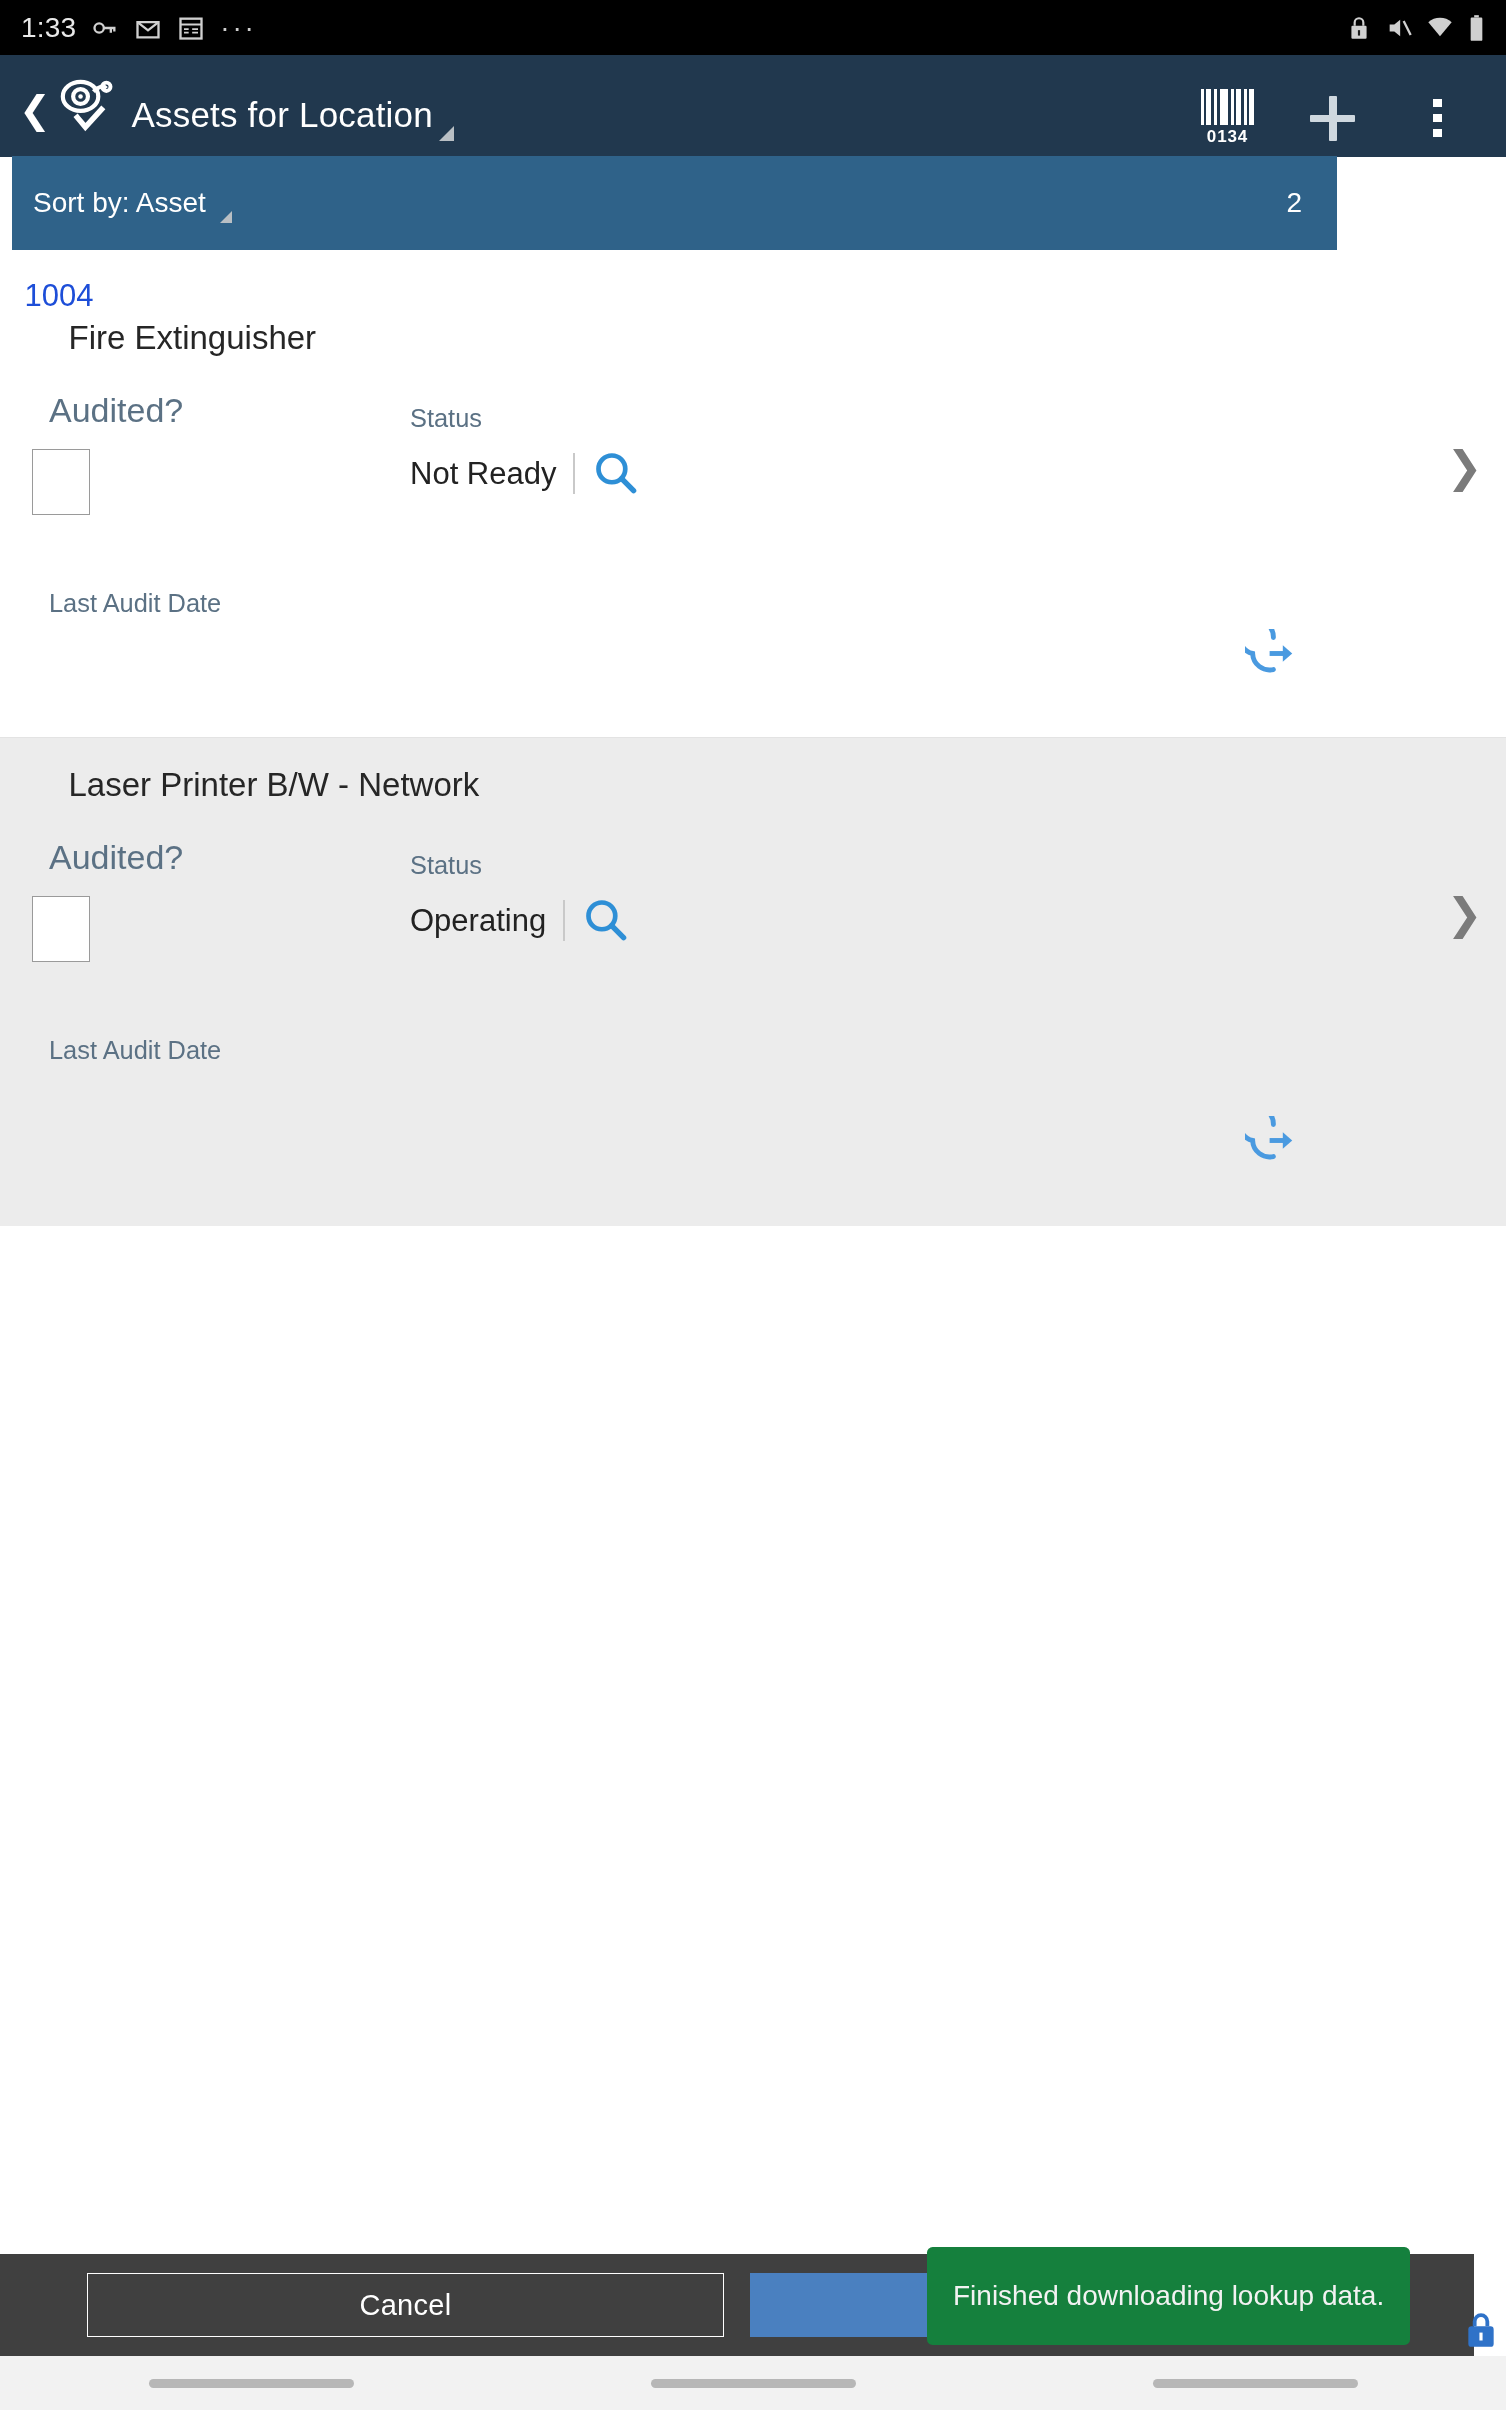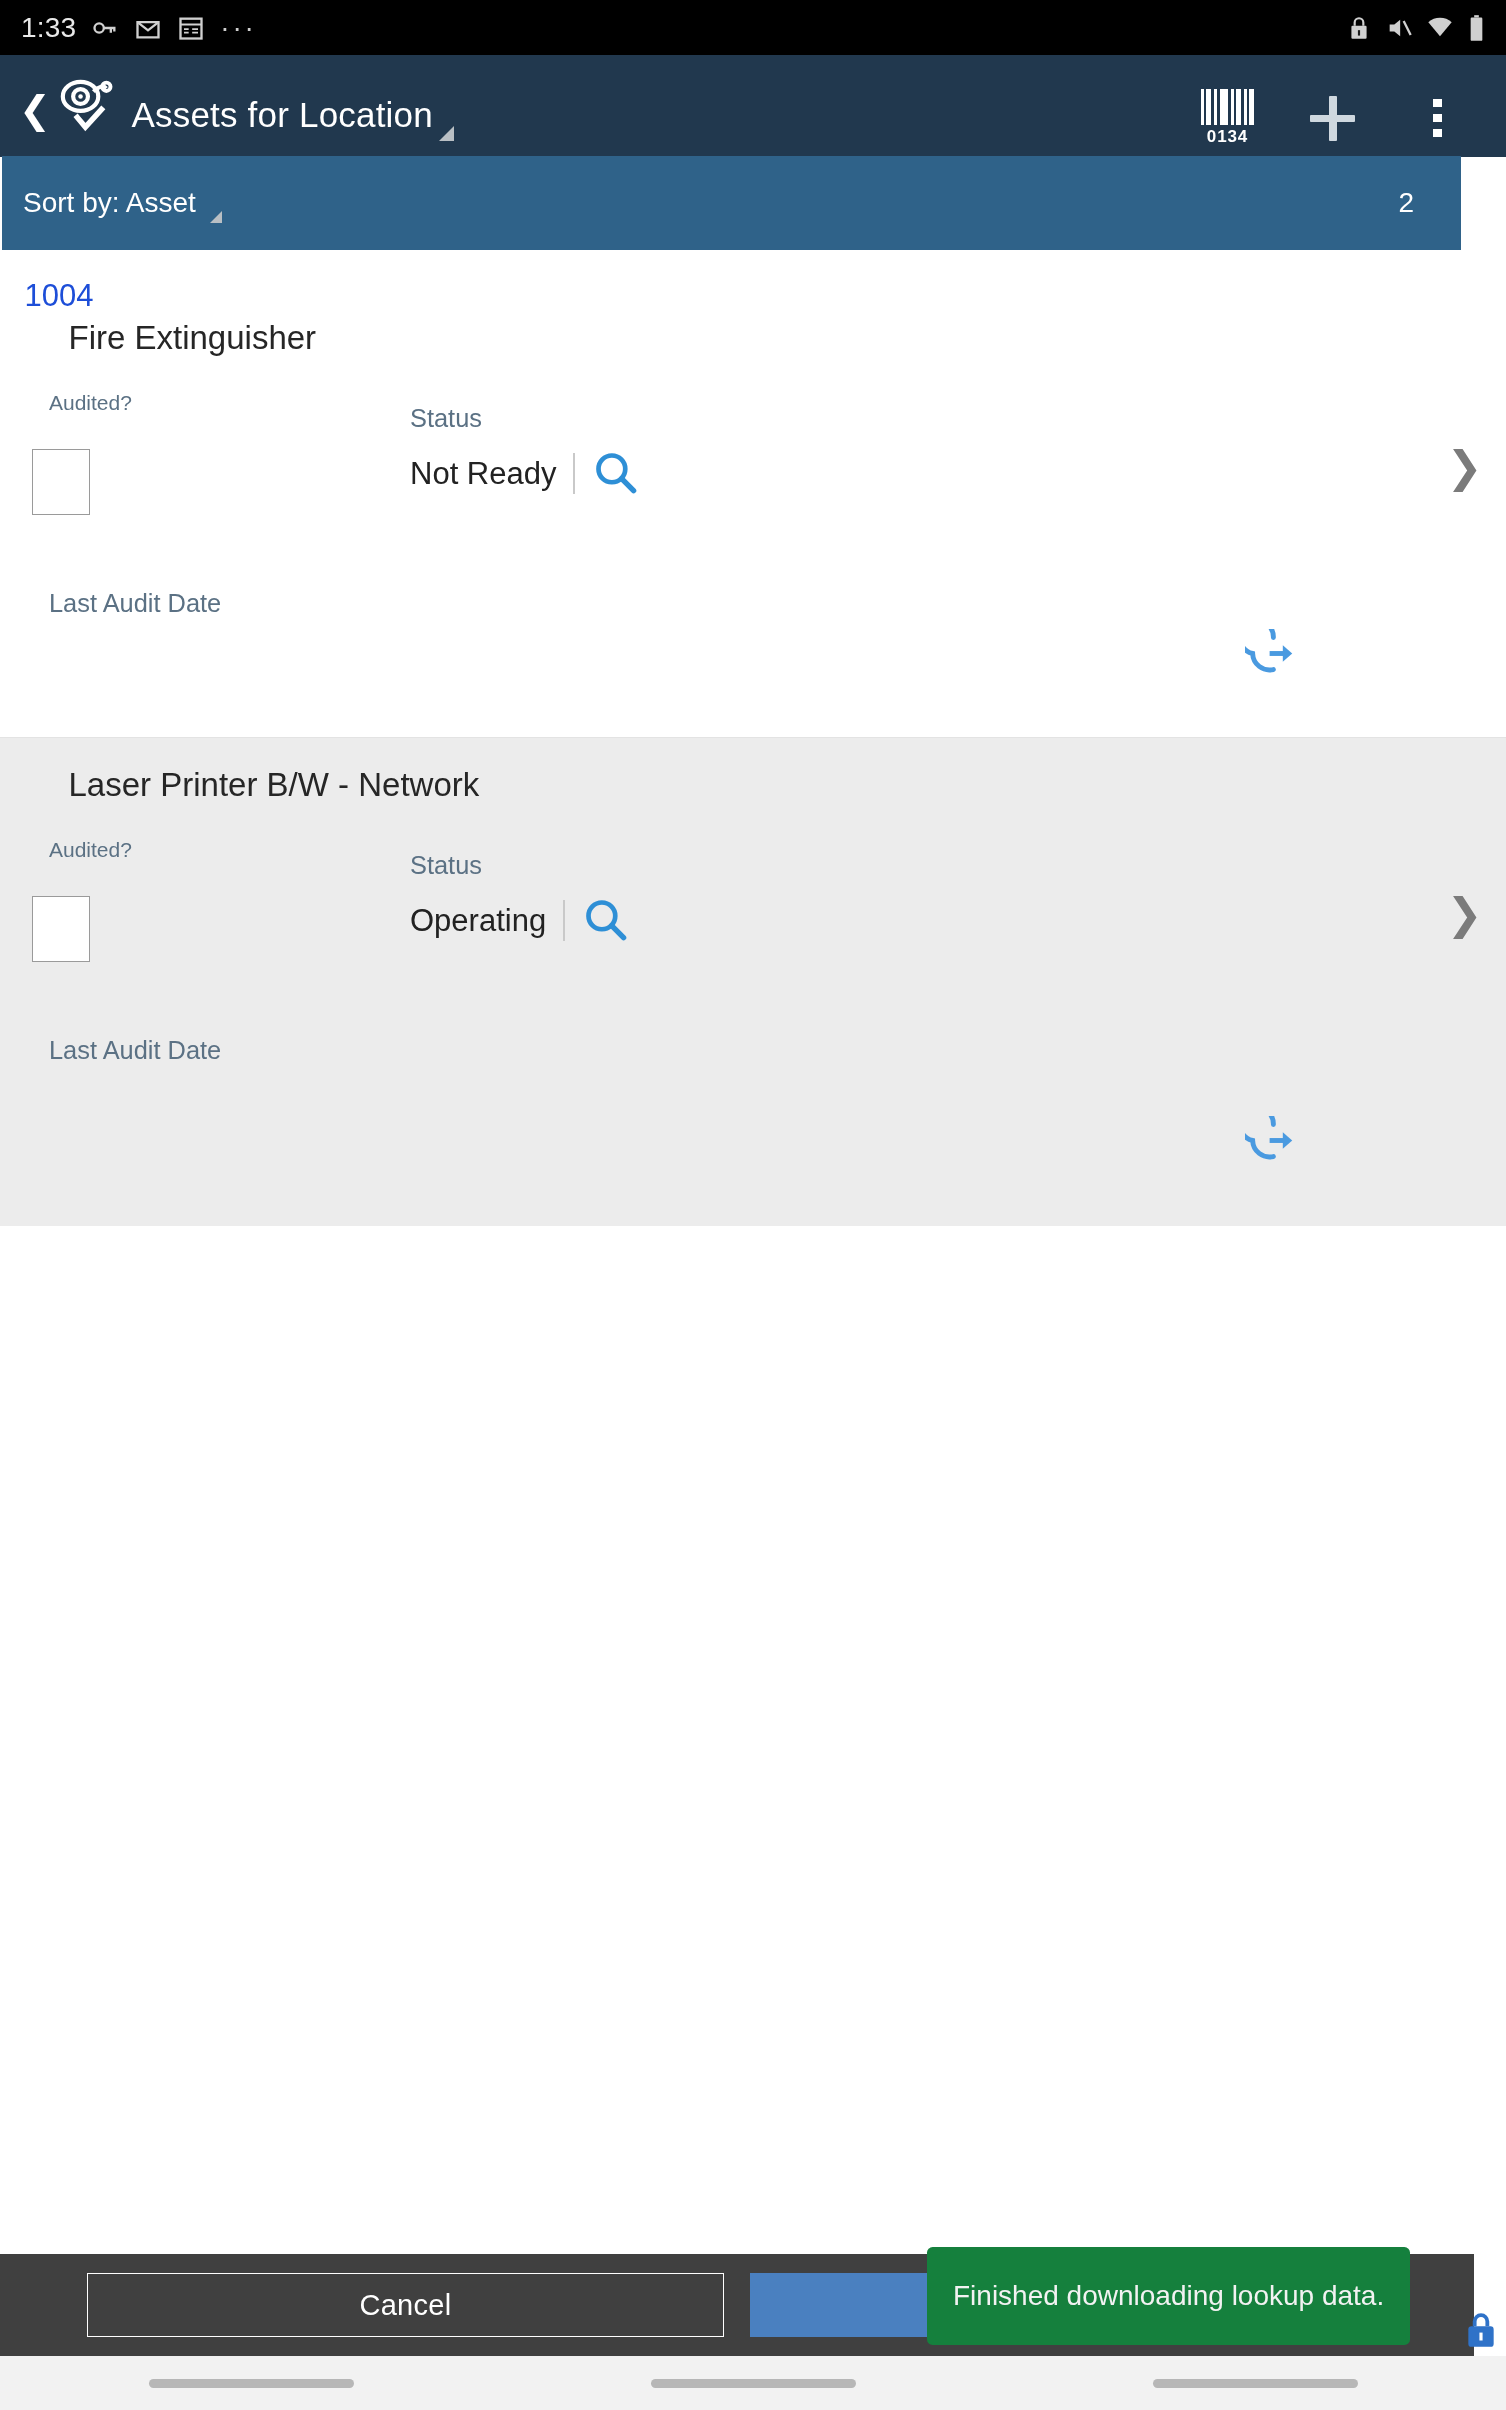--- a/index.html
+++ b/index.html
@@ -64,38 +64,38 @@
   .plus{ position:relative; width:45px; height:45px; }
   .plus:before,.plus:after{ content:""; position:absolute; background:#cfd8df; border-radius:0.9px;}
   .plus:before{ left:0; top:19px; width:45px; height:7.5px; }
   .plus:after{ top:0; left:19px; height:45px; width:7.5px; }
 
   .kebab{ display:flex; flex-direction:column; gap:6.6px; }
   .kebab span{ width:8.5px;height:8.5px;background:#ffffff;display:block; }
 
   
   .sortbar{
-    position:absolute; top:156px; left:2px; width:1459px; height:94px;
+    position:absolute; top:156px; left:12px; width:1325px; height:94px;
     background:#2f6289; display:flex; align-items:center;
-    padding:0 28px 0 21px; color:#ffffff;
+    padding:0 16px 0 21px; color:#ffffff;
   }
   .sort-label{ font-size:28px; position:relative; padding-right:28px; }
   .sort-label .tri-marker{ bottom:-3.8px; right:1.9px; border-left:12.2px solid transparent; border-bottom:12.2px solid #b9bfc4; }
   .sort-count{ margin-left:auto; font-size:28px; padding-right:19px; }
 
   
   .list{ position:absolute; top:250px; left:0; width:1507px; }
   .card{ position:relative; width:1507px; padding:24.5px 0 0 0; }
   .card.odd{ background:#ffffff; border-bottom:0.9px solid #e3e3e3; height:488px; }
   .card.even{ background:#ececec; height:488px; }
   .card-num{ font-size:31px; color:#1d4ed8; padding:0 0 0 24.5px; line-height:41px; }
   .card-desc{ font-size:33px; color:#262626; padding:0 0 0 24.5px; line-height:43px;margin-left:44px; }
 
   .fields{ position:relative; margin-top:32px; }
-  .fl-audited{ position:absolute; left:49px; top:0; font-size:21px; color:#5b7184; }
+  .fl-audited{ position:absolute; left:49px; top:0; font-size:34px; color:#5b7184; }
   .fl-status{ position:absolute; left:410px; top:13px; font-size:25.4px; color:#5b7184; }
   .checkbox{
     position:absolute; left:32px; top:58px; width:58px; height:66px;
     background:#ffffff; border:1.9px solid #9a9a9a;
   }
   .status-val{
     position:absolute; left:410px; top:58px; display:flex; align-items:center; gap:0;
   }
   .status-text{ font-size:31px; color:#222222; }
   .status-sep{ width:1.9px; height:41px; background:#c9c9c9; margin:0 17px; }

